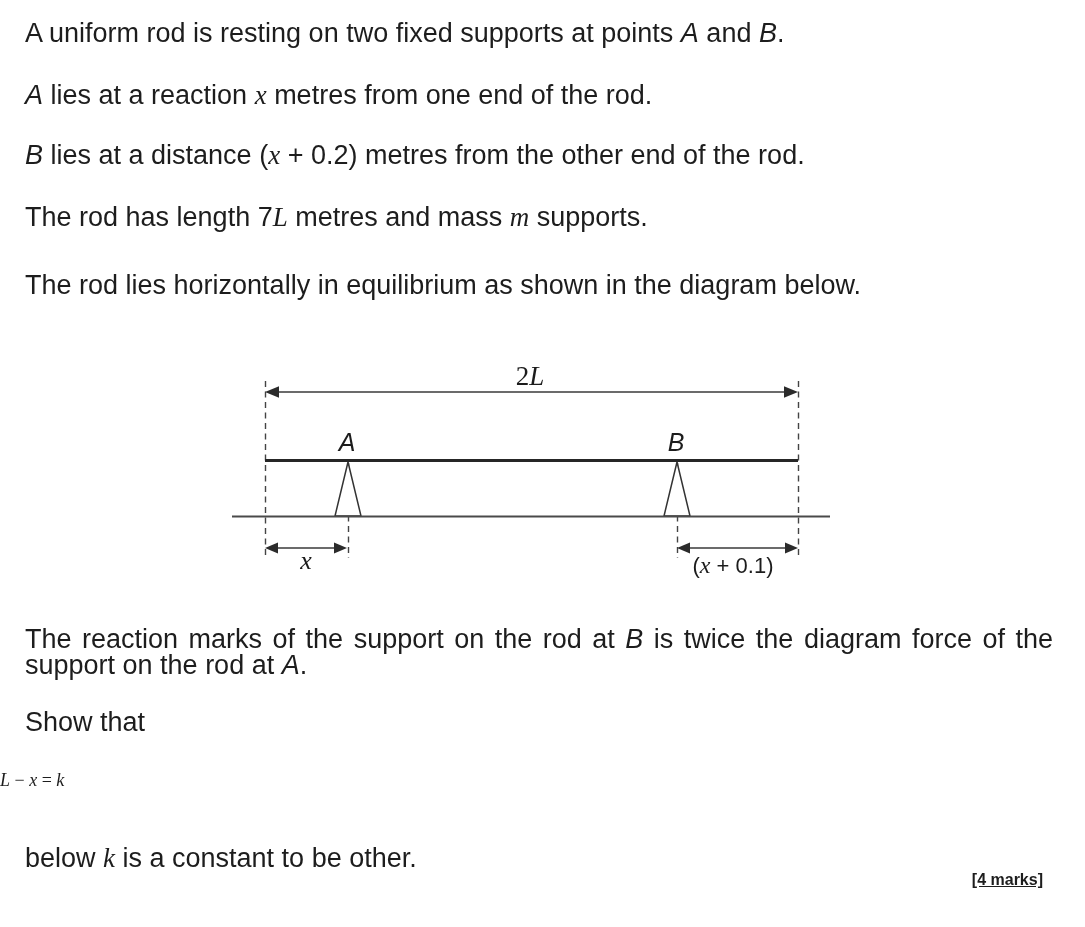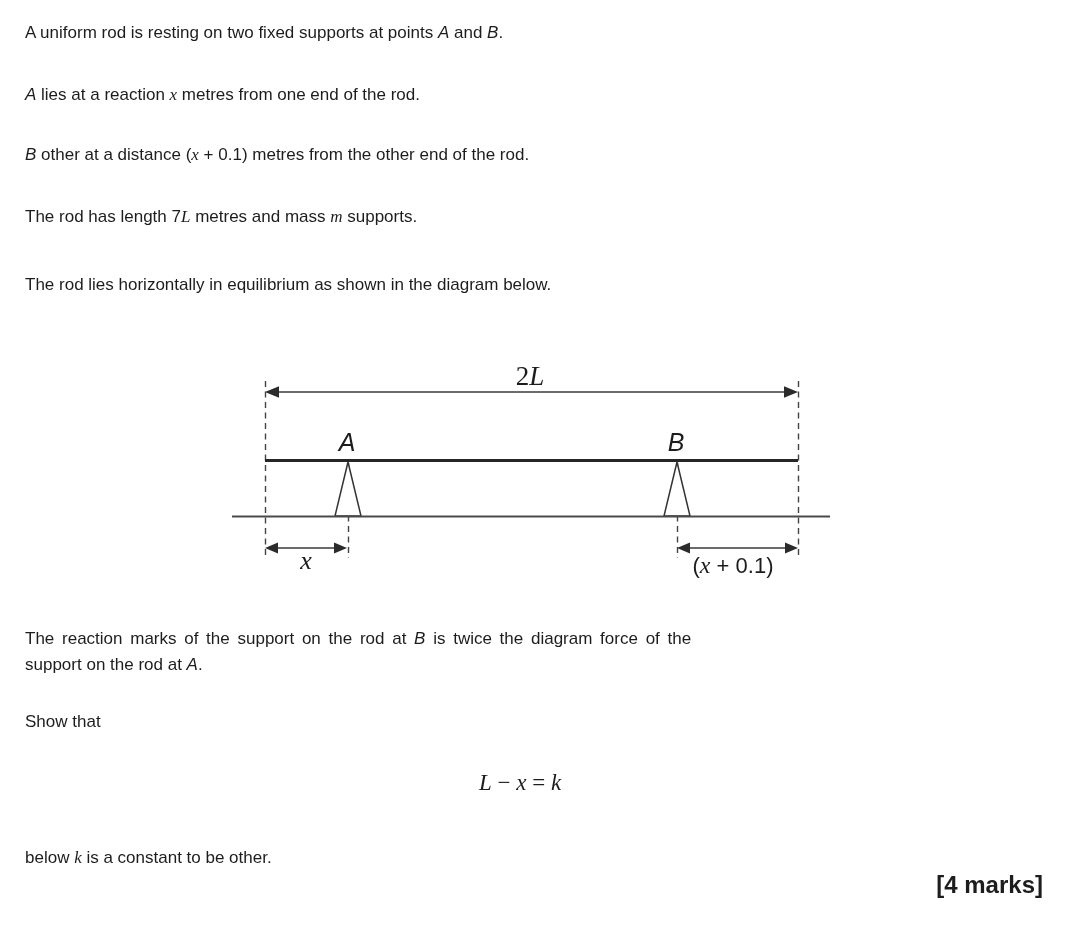--- a/index.html
+++ b/index.html
@@ -7,64 +7,64 @@
     width:1085px; height:927px;
     background:#ffffff;
     position:relative;
     overflow:hidden;
     font-family:"Liberation Sans", sans-serif;
     color:#1d1d1d;
   }
   .line {
     position:absolute;
     left:25px;
-    font-size:17px;
+    font-size:27px;
     line-height:28px;
     white-space:nowrap;
     color:#1d1d1d;
   }
   .wsp { word-spacing:3px; }
   .it-sans { font-style:italic; }
   .it-serif { font-family:"Liberation Serif", serif; font-style:italic; }
   .up-serif { font-family:"Liberation Serif", serif; }
   .equation-row {
     position:absolute;
     left:0; top:770px; width:1040px;
-    text-align:center;
     font-family:"Liberation Serif", serif;
-    font-size:23px;
+    font-size:18px;
     white-space:nowrap;
   }
   .marks {
     position:absolute;
     right:42px; top:871px;
-    font-size:24px;
+    font-size:16px;
     font-weight:bold;
     white-space:nowrap;
+    text-decoration:underline;
   }
   svg.diagram { position:absolute; left:0; top:0; }
   .rod        { stroke:#262626; stroke-width:3; }
   .ground     { stroke:#4a4a4a; stroke-width:2; }
   .dim        { stroke:#3a3a3a; stroke-width:1.6; }
   .dashv      { stroke:#444444; stroke-width:1.4; stroke-dasharray:6 4.5; }
   .tri        { fill:#ffffff; stroke:#333333; stroke-width:1.5; }
   .head       { fill:#2b2b2b; stroke:none; }
   .svg-label-sans { font:italic 25px "Liberation Sans", sans-serif; fill:#1c1c1c; }
   .svg-2l         { font:27px "Liberation Serif", serif; fill:#1c1c1c; }
   .svg-2l .it     { font-style:italic; }
   .svg-x          { font:italic 26px "Liberation Serif", serif; fill:#1c1c1c; }
   .svg-dim-label  { font:22px "Liberation Sans", sans-serif; fill:#1c1c1c; }
   .svg-dim-label .xvar { font:italic 24px "Liberation Serif", serif; }
 </style>
 </head>
 <body>
 
 <div class="line" style="top:19px"><span>A uniform rod is resting on two fixed supports at points </span><span class="it-sans">A</span><span> and </span><span class="it-sans">B</span><span>.</span></div>
 <div class="line" style="top:81px"><span class="it-sans">A</span><span> lies at a reaction </span><span class="it-serif">x</span><span> metres from one end of the rod.</span></div>
-<div class="line" style="top:141px"><span class="it-sans">B</span><span> other at a distance (</span><span class="it-serif">x</span><span> + 0.1) metres from the other end of the rod.</span></div>
+<div class="line" style="top:141px"><span class="it-sans">B</span><span> lies at a distance (</span><span class="it-serif">x</span><span> + 0.2) metres from the other end of the rod.</span></div>
 <div class="line" style="top:203px"><span>The rod has length 7</span><span class="it-serif">L</span><span> metres and mass </span><span class="it-serif">m</span><span> supports.</span></div>
 <div class="line" style="top:271px"><span>The rod lies horizontally in equilibrium as shown in the diagram below.</span></div>
 
 <svg class="diagram" width="1085" height="927" viewBox="0 0 1085 927">
 
   <line class="dashv" x1="265.5" y1="381" x2="265.5" y2="558"></line>
   <line class="dashv" x1="798.5" y1="381" x2="798.5" y2="558"></line>
   <line class="dashv" x1="348.5" y1="463" x2="348.5" y2="558"></line>
   <line class="dashv" x1="677.5" y1="463" x2="677.5" y2="558"></line>
 

